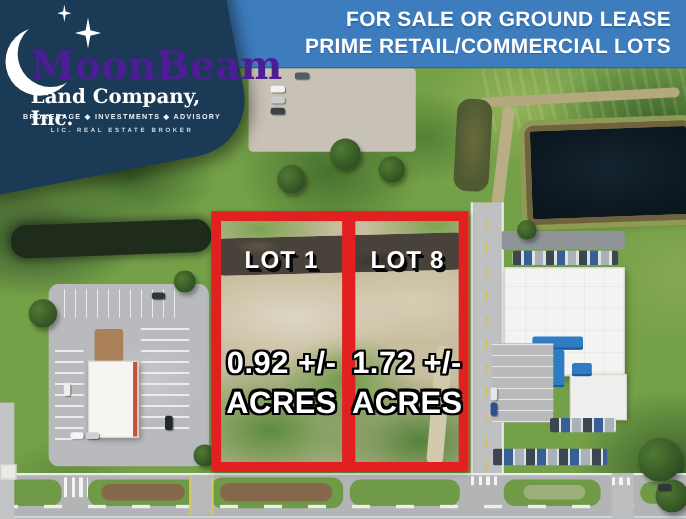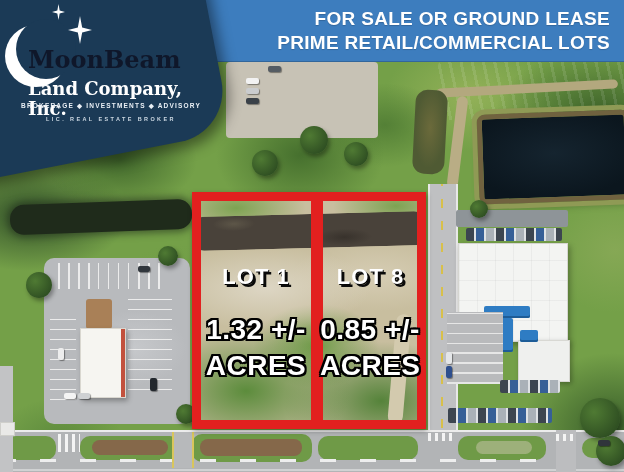--- a/index.html
+++ b/index.html
@@ -120,21 +120,21 @@
     background-image:radial-gradient(30px 10px at 40px 8px,#5d5648,rgba(93,86,72,0) 70%),
       radial-gradient(40px 12px at 150px 24px,#38322c,rgba(56,50,44,0) 70%);}
   .lot2-path{left:196px;top:118px;width:15px;height:110px;background:#d3caae;border-radius:8px;transform:rotate(5deg);}
 
   
   .redbox{left:192px;top:192px;width:234px;height:237px;border:9px solid #e2201f;box-sizing:border-box;
     box-shadow:1px 2px 5px rgba(0,0,0,.35);z-index:5;}
   .red-divider{left:311px;top:192px;width:12px;height:237px;background:#e2201f;z-index:5;}
 
   .lot-label{z-index:6;color:#fff;font-weight:bold;font-size:22px;letter-spacing:1px;
-    text-align:center;text-shadow:3px 3px 0 #0a0a0a,1px 1px 0 #000;margin-top:40px;}
+    text-align:center;text-shadow:3px 3px 0 #0a0a0a,1px 1px 0 #000;}
   .lot-size{z-index:6;color:#fff;font-weight:bold;font-size:28px;letter-spacing:.5px;line-height:36px;
     text-align:center;
     text-shadow:-2px -2px 0 #000,0 -2px 0 #000,2px -2px 0 #000,-2px 0 0 #000,2px 0 0 #000,
       -2px 2px 0 #000,0 2px 0 #000,2px 2px 0 #000;}
   .l1-label{left:201px;top:224px;width:110px;}
   .l2-label{left:323px;top:224px;width:95px;}
   .l1-size{left:198px;top:312px;width:116px;}
   .l2-size{left:320px;top:312px;width:100px;}
 
   
@@ -148,22 +148,22 @@
   .navy-panel{left:-60px;top:-90px;width:270px;height:250px;background:#1b3a56;
     border-radius:0 0 52px 0;transform:rotate(-11deg);z-index:8;
     box-shadow:5px 7px 14px rgba(0,0,0,.45);}
   .logo{left:0;top:0;width:215px;height:150px;z-index:9;}
   .moon{left:5px;top:25px;width:62px;height:62px;border-radius:50%;background:#fff;}
   .moon-cut{position:absolute;left:11px;top:-6px;width:60px;height:60px;border-radius:50%;background:#1b3a56;}
   .sparkle{background:#fff;
     clip-path:polygon(50% 0%,59% 41%,100% 50%,59% 59%,50% 100%,41% 59%,0% 50%,41% 41%);}
   .sparkle.big{left:68px;top:16px;width:24px;height:28px;}
   .sparkle.small{left:52px;top:4px;width:13px;height:16px;}
-  .logo-name{left:28px;top:44px;width:182px;color:#0f172a;font-family:"DejaVu Serif",serif;
-    font-weight:bold;font-size:24px;line-height:32px;}
+  .logo-name{left:28px;top:44px;width:182px;color:#4c1d95;font-family:"DejaVu Serif",serif;
+    font-weight:bold;font-size:36px;line-height:32px;}
   .logo-sub{left:28px;top:79px;width:182px;color:#fff;font-family:"DejaVu Serif",serif;
     font-weight:bold;font-size:18px;line-height:20px;}
   .logo-tag{left:16px;top:102px;width:190px;color:#e9eff5;font-size:6.5px;font-weight:bold;
     letter-spacing:1.2px;text-align:center;}
   .logo-lic{left:16px;top:116px;width:190px;color:#ccd8e2;font-size:5.5px;font-weight:bold;
     letter-spacing:2.4px;text-align:center;}
 </style>
 </head>
 <body>
 
@@ -251,25 +251,25 @@
       <div class="f lot2-path"></div>
     </div>
   </div>
 
   <div class="f redbox"></div>
   <div class="f red-divider"></div>
 
   <div class="f lot-label l1-label">LOT 1</div>
   <div class="f lot-label l2-label">LOT 8</div>
   <div class="f lot-size l1-size">
-    <div>1.32 +/-</div>
+    <div>0.92 +/-</div>
     <div>ACRES</div>
   </div>
   <div class="f lot-size l2-size">
-    <div>0.85 +/-</div>
+    <div>1.72 +/-</div>
     <div>ACRES</div>
   </div>
 
   <div class="f banner">
     <div class="banner-line">FOR SALE OR GROUND LEASE</div>
     <div class="banner-line">PRIME RETAIL/COMMERCIAL LOTS</div>
   </div>
 
   <div class="f navy-panel"></div>
   <div class="f logo">

